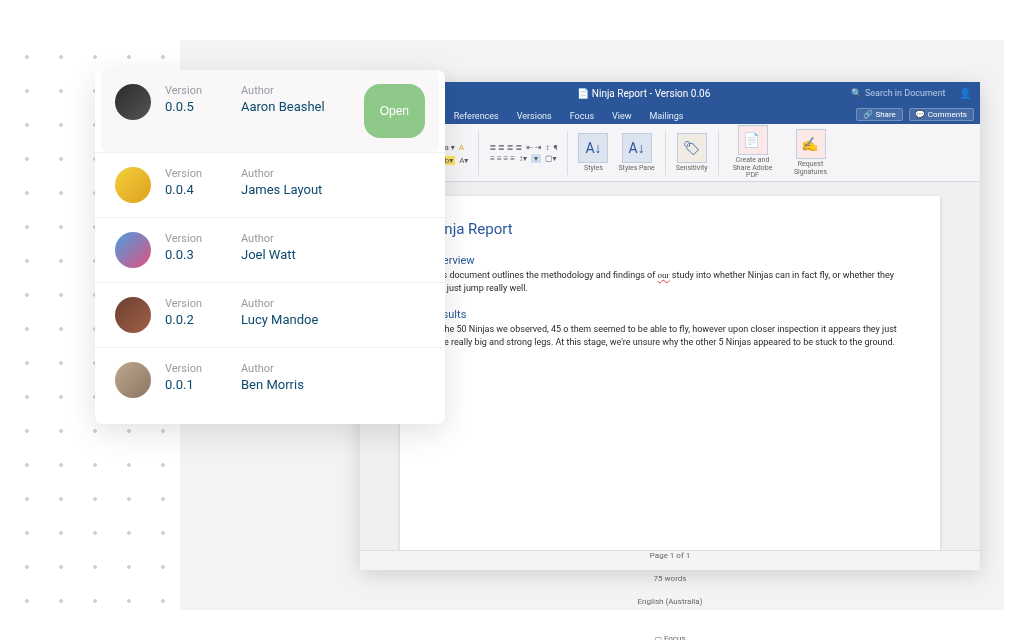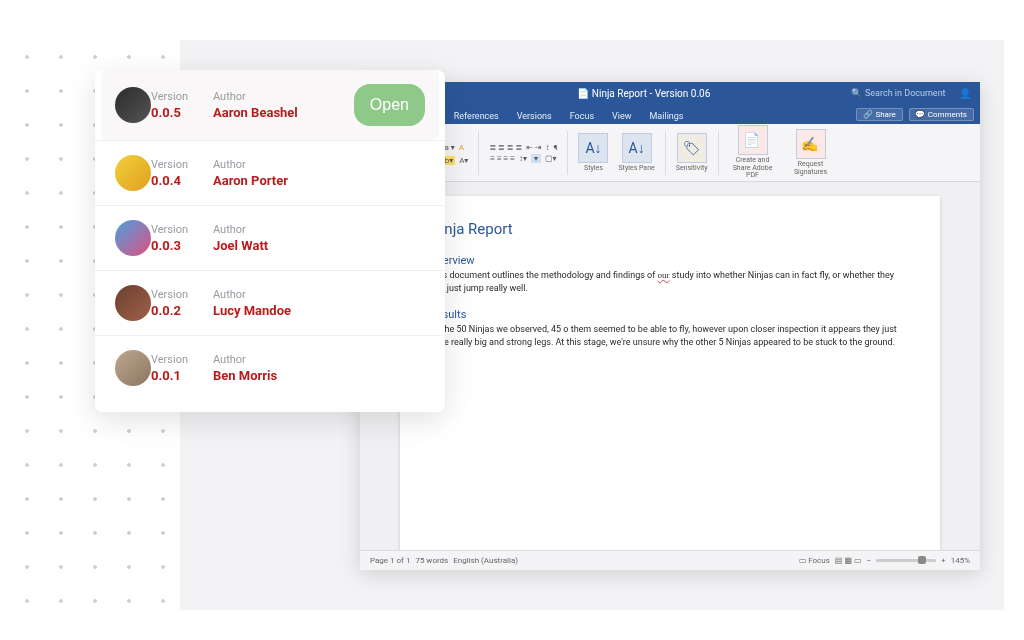--- a/index.html
+++ b/index.html
@@ -74,23 +74,24 @@
   .versions-menu {
     display: flex;
     gap: 4px;
   }
   .versions-menu span {
     width: 5px; height: 5px; border-radius: 50%; background: #d5d5db;
   }
 
   .version-item {
     display: flex;
-    align-items: center;
+    align-items: flex-start;
     padding: 14px 20px;
     border-top: 1px solid #f1eff0;
+    gap: 14px;
   }
   .version-item.active {
     background: #f9f7f8;
     border-top: none;
     border-radius: 6px;
     margin: 0 6px;
     padding: 14px 14px;
   }
   .avatar {
     width: 36px; height: 36px; border-radius: 50%;
@@ -109,31 +110,31 @@
     flex-direction: column;
     gap: 2px;
     min-width: 62px;
   }
   .vcol .label {
     font-size: 11px;
     color: #9a9aa2;
   }
   .vcol .value {
     font-size: 13px;
-    font-weight: 700;
-    color: #b91c1c;
+    font-weight: 400;
+    color: #0c4a6e;
   }
   .open-btn {
     margin-left: auto;
     background: #8fc98a;
     color: #fff;
     border: none;
     border-radius: 16px;
-    padding: 12px 16px;
-    font-size: 16px;
+    padding: 20px 16px;
+    font-size: 12px;
     font-weight: 500;
     cursor: pointer;
   }
 
   
   .word-window {
     position: absolute;
     top: 82px;
     left: 360px;
     width: 620px;
@@ -250,23 +251,24 @@
     font-family: Liberation Serif, serif;
   }
 
   .word-status {
     height: 20px;
     background: #f4f4f6;
     border-top: 1px solid #ddd;
     display: flex;
     align-items: center;
     padding: 0 10px;
-    gap: 5px;
+    gap: 14px;
     font-size: 8px;
     color: #666;
+    flex-direction: column;
   }
   .word-status .spacer { flex: 1; }
   .zoom-slider {
     width: 60px; height: 3px; background: #ccc; border-radius: 2px; position: relative;
   }
   .zoom-slider::after {
     content:''; position:absolute; right:10px; top:-3px; width:8px; height:8px; background:#888; border-radius:2px;
   }
 </style>
 </head>
@@ -291,21 +293,21 @@
   </div>
 
   <div class="version-item">
     <div class="avatar av1"></div>
     <div class="vcol">
       <span class="label">Version</span>
       <span class="value">0.0.4</span>
     </div>
     <div class="vcol">
       <span class="label">Author</span>
-      <span class="value">Aaron Porter</span>
+      <span class="value">James Layout</span>
     </div>
   </div>
 
   <div class="version-item">
     <div class="avatar av2"></div>
     <div class="vcol">
       <span class="label">Version</span>
       <span class="value">0.0.3</span>
     </div>
     <div class="vcol">

